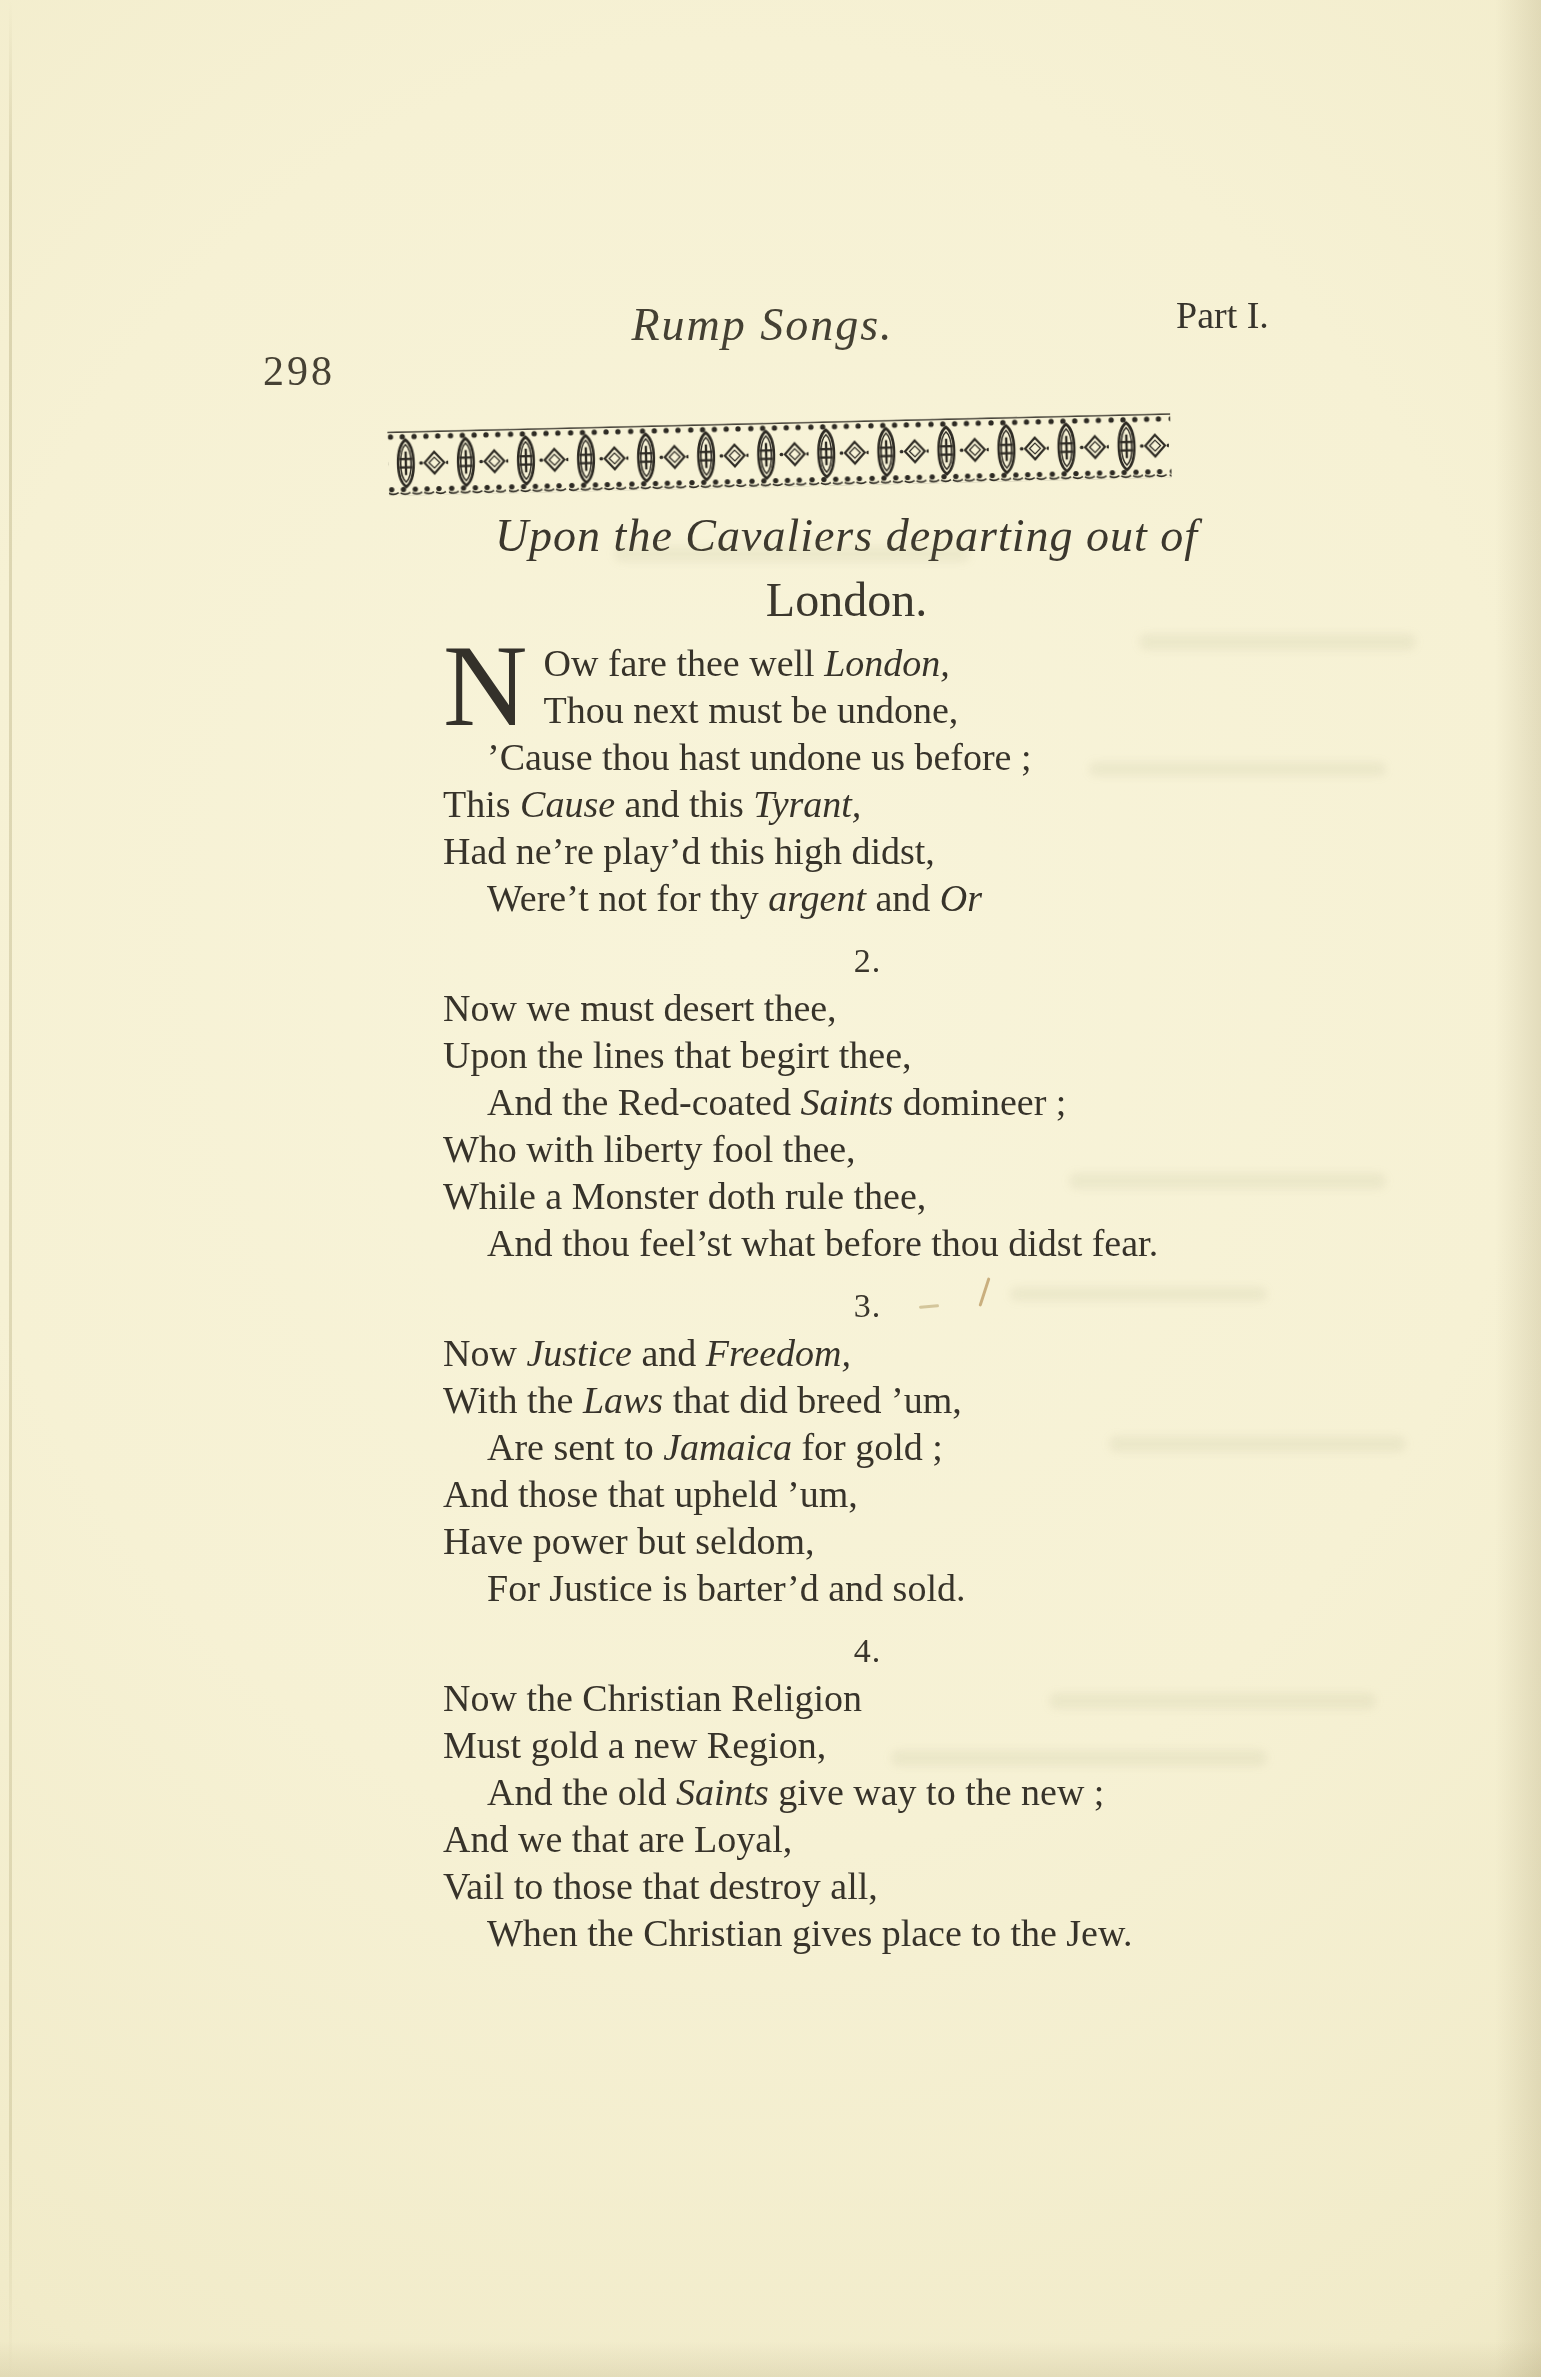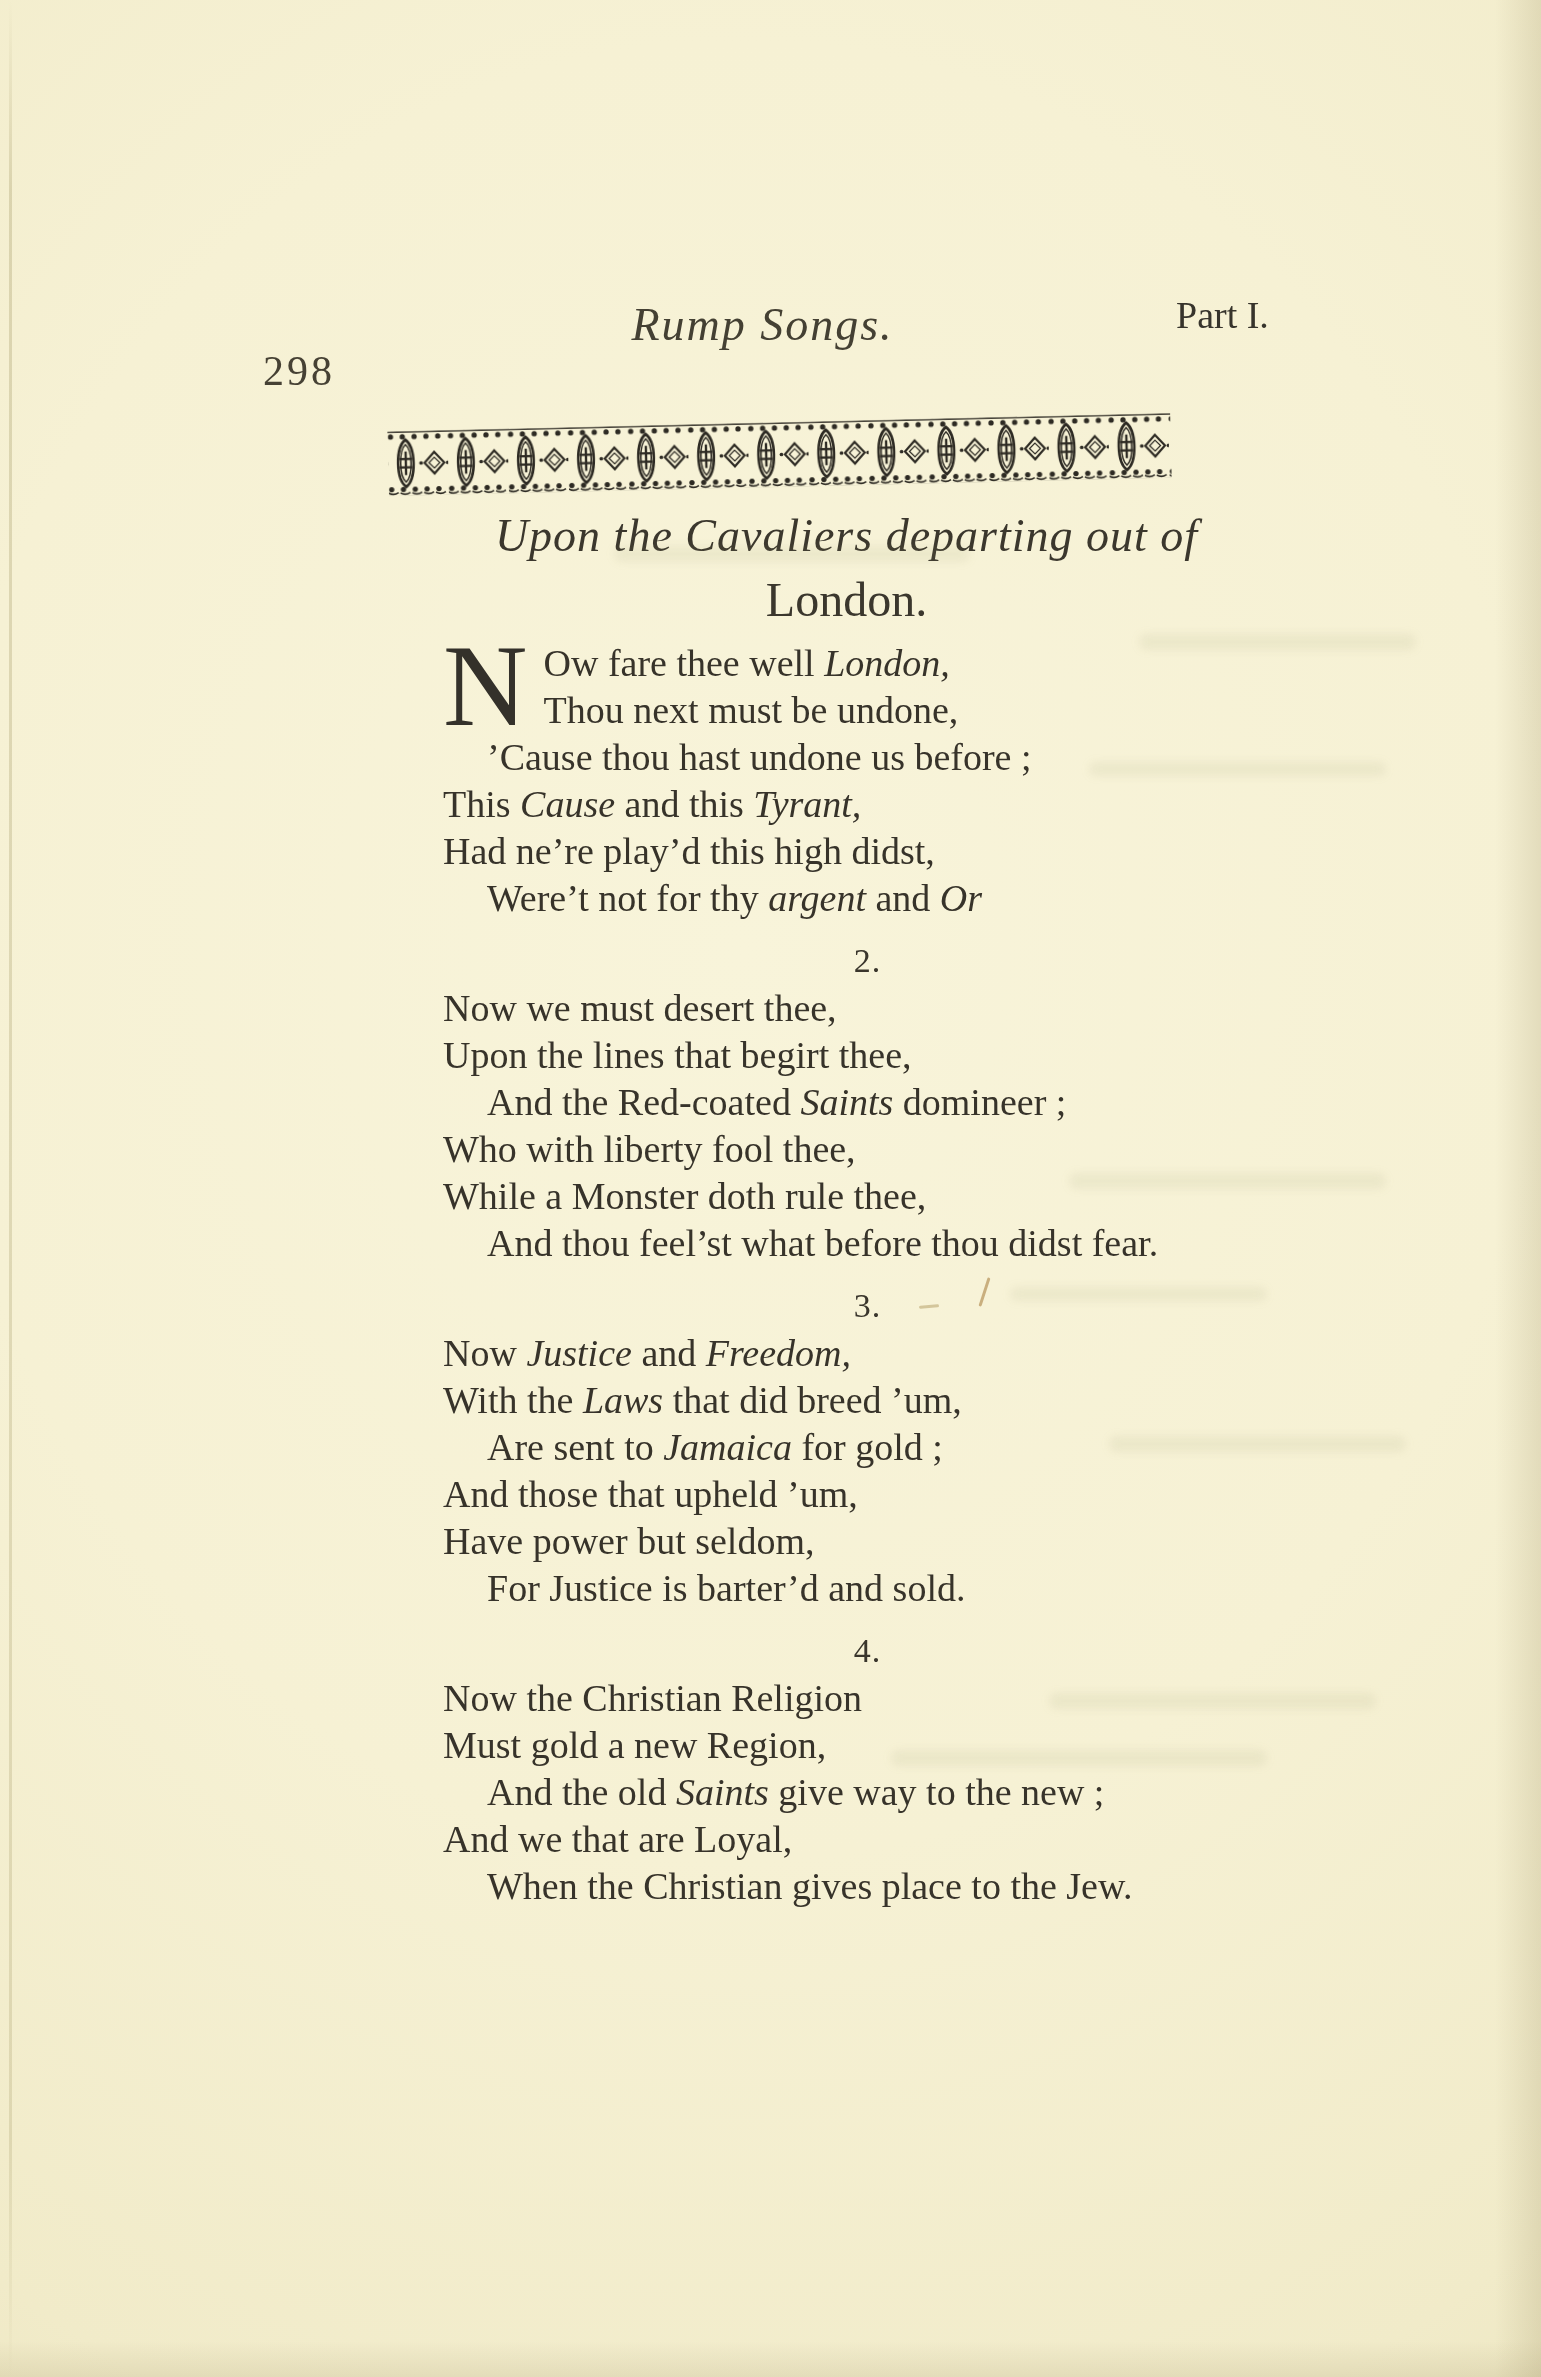--- a/index.html
+++ b/index.html
@@ -166,20 +166,21 @@
         <div class="line"><span>And those that upheld ’um,</span></div>
         <div class="line"><span>Have power but seldom,</span></div>
         <div class="line ind"><span>For Justice is barter’d and sold.</span></div>
       </div>
       <div class="stanza">
         <div class="stanza-num">4.</div>
         <div class="line"><span>Now the Christian Religion</span></div>
         <div class="line"><span>Must gold a new Region,</span></div>
         <div class="line ind"><span>And the old </span><span class="it">Saints</span><span> give way to the new ;</span></div>
         <div class="line"><span>And we that are Loyal,</span></div>
+        <div class="line"><span>Vail to those that destroy all,</span></div>
         <div class="line ind"><span>When the Christian gives place to the Jew.</span></div>
       </div>
     </div>
 
   <div class="ghost" style="left:614px;top:546px;width:356px;height:16px;"></div>
   <div class="ghost" style="left:1139px;top:634px;width:277px;height:16px;"></div>
   <div class="ghost" style="left:1089px;top:762px;width:297px;height:14px;"></div>
   <div class="ghost" style="left:1069px;top:1173px;width:317px;height:16px;"></div>
   <div class="ghost" style="left:1010px;top:1287px;width:257px;height:14px;"></div>
   <div class="ghost" style="left:1109px;top:1436px;width:297px;height:16px;"></div>

